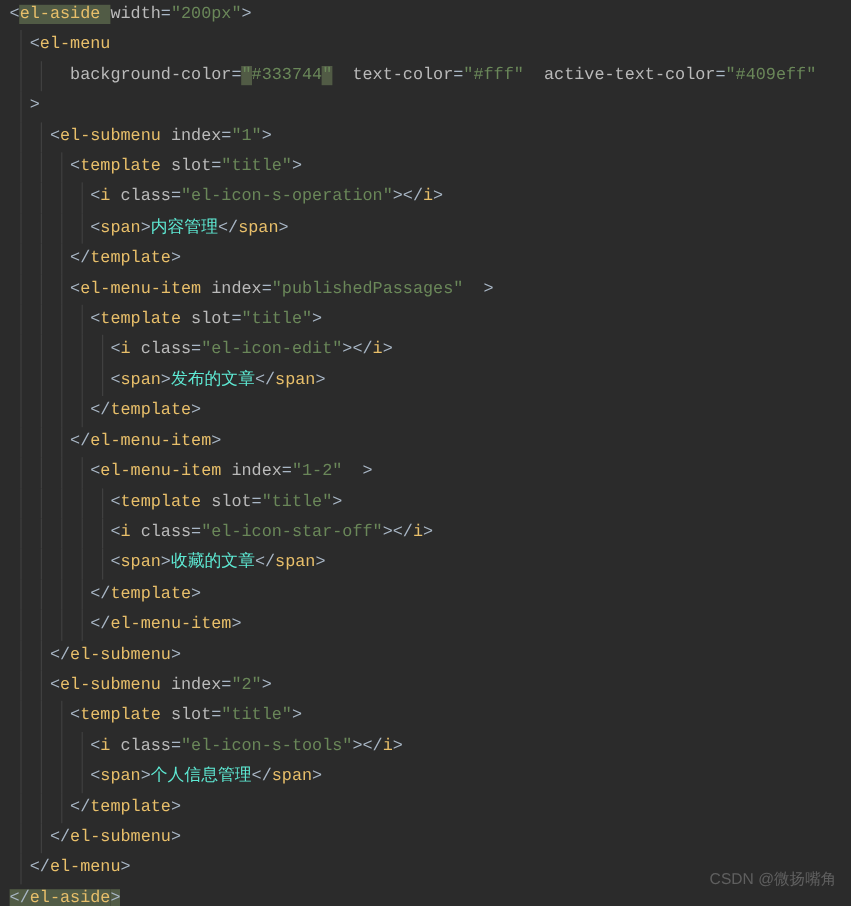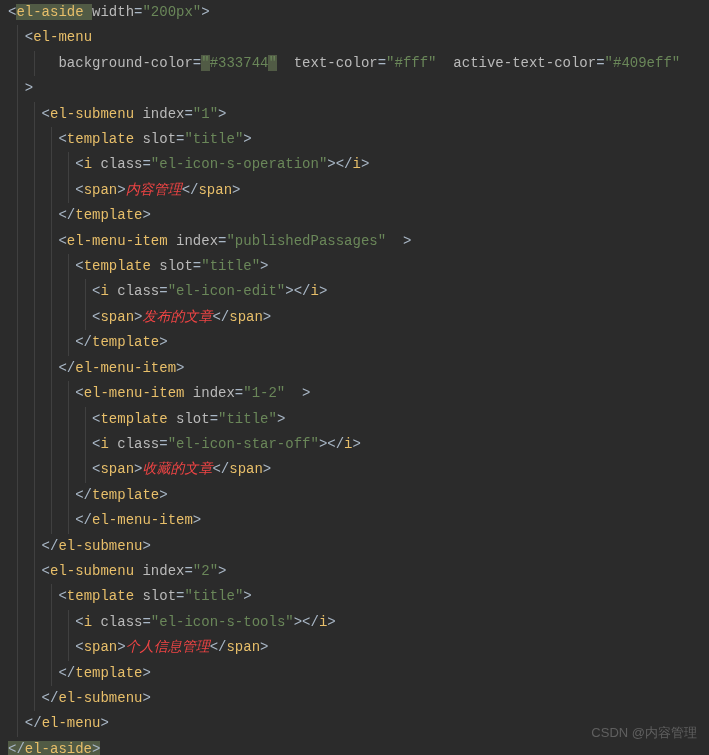--- a/index.html
+++ b/index.html
@@ -28,28 +28,28 @@
     width: 1px;
     background: #404040;
   }
   .hl-bg {
     background: #515b45;
   }
   .tag { color: #e8bf6a; }
   .attr { color: #bababa; }
   .str { color: #6a8759; }
   .punct { color: #a9b7c6; }
-  .text { color: #ef4444; font-style: italic; }
+  .text { color: #5eead4; }
   .watermark {
     position: absolute;
     bottom: 10px;
     right: 12px;
     color: #8a8a8a;
     opacity: 0.55;
     font-size: 13px;
     font-family: sans-serif;
   }
 </style>
 </head>
 <body>
 
 <div class="editor" id="editor"><div class="line"><span></span><span class="punct">&lt;</span><span class="tag hl-bg">el-aside </span><span class="attr">width</span><span class="punct">=</span><span class="str">"200px"</span><span class="punct">&gt;</span></div><div class="line"><span class="guide" style="left: 8.6px;"></span><span>  </span><span class="punct">&lt;</span><span class="tag">el-menu</span></div><div class="line"><span class="guide" style="left: 8.6px;"></span><span class="guide" style="left: 25.8px;"></span><span>      </span><span class="attr">background-color</span><span class="punct">=</span><span class="str hl-bg">"</span><span class="str">#333744</span><span class="str hl-bg">"</span><span class="text">  </span><span class="attr">text-color</span><span class="punct">=</span><span class="str">"#fff"</span><span class="text">  </span><span class="attr">active-text-color</span><span class="punct">=</span><span class="str">"#409eff"</span></div><div class="line"><span class="guide" style="left: 8.6px;"></span><span>  </span><span class="punct">&gt;</span></div><div class="line"><span class="guide" style="left: 8.6px;"></span><span class="guide" style="left: 25.8px;"></span><span>    </span><span class="punct">&lt;</span><span class="tag">el-submenu </span><span class="attr">index</span><span class="punct">=</span><span class="str">"1"</span><span class="punct">&gt;</span></div><div class="line"><span class="guide" style="left: 8.6px;"></span><span class="guide" style="left: 25.8px;"></span><span class="guide" style="left: 43px;"></span><span>      </span><span class="punct">&lt;</span><span class="tag">template </span><span class="attr">slot</span><span class="punct">=</span><span class="str">"title"</span><span class="punct">&gt;</span></div><div class="line"><span class="guide" style="left: 8.6px;"></span><span class="guide" style="left: 25.8px;"></span><span class="guide" style="left: 43px;"></span><span class="guide" style="left: 60.2px;"></span><span>        </span><span class="punct">&lt;</span><span class="tag">i </span><span class="attr">class</span><span class="punct">=</span><span class="str">"el-icon-s-operation"</span><span class="punct">&gt;&lt;/</span><span class="tag">i</span><span class="punct">&gt;</span></div><div class="line"><span class="guide" style="left: 8.6px;"></span><span class="guide" style="left: 25.8px;"></span><span class="guide" style="left: 43px;"></span><span class="guide" style="left: 60.2px;"></span><span>        </span><span class="punct">&lt;</span><span class="tag">span</span><span class="punct">&gt;</span><span class="text">内容管理</span><span class="punct">&lt;/</span><span class="tag">span</span><span class="punct">&gt;</span></div><div class="line"><span class="guide" style="left: 8.6px;"></span><span class="guide" style="left: 25.8px;"></span><span class="guide" style="left: 43px;"></span><span>      </span><span class="punct">&lt;/</span><span class="tag">template</span><span class="punct">&gt;</span></div><div class="line"><span class="guide" style="left: 8.6px;"></span><span class="guide" style="left: 25.8px;"></span><span class="guide" style="left: 43px;"></span><span>      </span><span class="punct">&lt;</span><span class="tag">el-menu-item </span><span class="attr">index</span><span class="punct">=</span><span class="str">"publishedPassages"</span><span class="punct">  &gt;</span></div><div class="line"><span class="guide" style="left: 8.6px;"></span><span class="guide" style="left: 25.8px;"></span><span class="guide" style="left: 43px;"></span><span class="guide" style="left: 60.2px;"></span><span>        </span><span class="punct">&lt;</span><span class="tag">template </span><span class="attr">slot</span><span class="punct">=</span><span class="str">"title"</span><span class="punct">&gt;</span></div><div class="line"><span class="guide" style="left: 8.6px;"></span><span class="guide" style="left: 25.8px;"></span><span class="guide" style="left: 43px;"></span><span class="guide" style="left: 60.2px;"></span><span class="guide" style="left: 77.4px;"></span><span>          </span><span class="punct">&lt;</span><span class="tag">i </span><span class="attr">class</span><span class="punct">=</span><span class="str">"el-icon-edit"</span><span class="punct">&gt;&lt;/</span><span class="tag">i</span><span class="punct">&gt;</span></div><div class="line"><span class="guide" style="left: 8.6px;"></span><span class="guide" style="left: 25.8px;"></span><span class="guide" style="left: 43px;"></span><span class="guide" style="left: 60.2px;"></span><span class="guide" style="left: 77.4px;"></span><span>          </span><span class="punct">&lt;</span><span class="tag">span</span><span class="punct">&gt;</span><span class="text">发布的文章</span><span class="punct">&lt;/</span><span class="tag">span</span><span class="punct">&gt;</span></div><div class="line"><span class="guide" style="left: 8.6px;"></span><span class="guide" style="left: 25.8px;"></span><span class="guide" style="left: 43px;"></span><span class="guide" style="left: 60.2px;"></span><span>        </span><span class="punct">&lt;/</span><span class="tag">template</span><span class="punct">&gt;</span></div><div class="line"><span class="guide" style="left: 8.6px;"></span><span class="guide" style="left: 25.8px;"></span><span class="guide" style="left: 43px;"></span><span>      </span><span class="punct">&lt;/</span><span class="tag">el-menu-item</span><span class="punct">&gt;</span></div><div class="line"><span class="guide" style="left: 8.6px;"></span><span class="guide" style="left: 25.8px;"></span><span class="guide" style="left: 43px;"></span><span class="guide" style="left: 60.2px;"></span><span>        </span><span class="punct">&lt;</span><span class="tag">el-menu-item </span><span class="attr">index</span><span class="punct">=</span><span class="str">"1-2"</span><span class="punct">  &gt;</span></div><div class="line"><span class="guide" style="left: 8.6px;"></span><span class="guide" style="left: 25.8px;"></span><span class="guide" style="left: 43px;"></span><span class="guide" style="left: 60.2px;"></span><span class="guide" style="left: 77.4px;"></span><span>          </span><span class="punct">&lt;</span><span class="tag">template </span><span class="attr">slot</span><span class="punct">=</span><span class="str">"title"</span><span class="punct">&gt;</span></div><div class="line"><span class="guide" style="left: 8.6px;"></span><span class="guide" style="left: 25.8px;"></span><span class="guide" style="left: 43px;"></span><span class="guide" style="left: 60.2px;"></span><span class="guide" style="left: 77.4px;"></span><span>          </span><span class="punct">&lt;</span><span class="tag">i </span><span class="attr">class</span><span class="punct">=</span><span class="str">"el-icon-star-off"</span><span class="punct">&gt;&lt;/</span><span class="tag">i</span><span class="punct">&gt;</span></div><div class="line"><span class="guide" style="left: 8.6px;"></span><span class="guide" style="left: 25.8px;"></span><span class="guide" style="left: 43px;"></span><span class="guide" style="left: 60.2px;"></span><span class="guide" style="left: 77.4px;"></span><span>          </span><span class="punct">&lt;</span><span class="tag">span</span><span class="punct">&gt;</span><span class="text">收藏的文章</span><span class="punct">&lt;/</span><span class="tag">span</span><span class="punct">&gt;</span></div><div class="line"><span class="guide" style="left: 8.6px;"></span><span class="guide" style="left: 25.8px;"></span><span class="guide" style="left: 43px;"></span><span class="guide" style="left: 60.2px;"></span><span>        </span><span class="punct">&lt;/</span><span class="tag">template</span><span class="punct">&gt;</span></div><div class="line"><span class="guide" style="left: 8.6px;"></span><span class="guide" style="left: 25.8px;"></span><span class="guide" style="left: 43px;"></span><span class="guide" style="left: 60.2px;"></span><span>        </span><span class="punct">&lt;/</span><span class="tag">el-menu-item</span><span class="punct">&gt;</span></div><div class="line"><span class="guide" style="left: 8.6px;"></span><span class="guide" style="left: 25.8px;"></span><span>    </span><span class="punct">&lt;/</span><span class="tag">el-submenu</span><span class="punct">&gt;</span></div><div class="line"><span class="guide" style="left: 8.6px;"></span><span class="guide" style="left: 25.8px;"></span><span>    </span><span class="punct">&lt;</span><span class="tag">el-submenu </span><span class="attr">index</span><span class="punct">=</span><span class="str">"2"</span><span class="punct">&gt;</span></div><div class="line"><span class="guide" style="left: 8.6px;"></span><span class="guide" style="left: 25.8px;"></span><span class="guide" style="left: 43px;"></span><span>      </span><span class="punct">&lt;</span><span class="tag">template </span><span class="attr">slot</span><span class="punct">=</span><span class="str">"title"</span><span class="punct">&gt;</span></div><div class="line"><span class="guide" style="left: 8.6px;"></span><span class="guide" style="left: 25.8px;"></span><span class="guide" style="left: 43px;"></span><span class="guide" style="left: 60.2px;"></span><span>        </span><span class="punct">&lt;</span><span class="tag">i </span><span class="attr">class</span><span class="punct">=</span><span class="str">"el-icon-s-tools"</span><span class="punct">&gt;&lt;/</span><span class="tag">i</span><span class="punct">&gt;</span></div><div class="line"><span class="guide" style="left: 8.6px;"></span><span class="guide" style="left: 25.8px;"></span><span class="guide" style="left: 43px;"></span><span class="guide" style="left: 60.2px;"></span><span>        </span><span class="punct">&lt;</span><span class="tag">span</span><span class="punct">&gt;</span><span class="text">个人信息管理</span><span class="punct">&lt;/</span><span class="tag">span</span><span class="punct">&gt;</span></div><div class="line"><span class="guide" style="left: 8.6px;"></span><span class="guide" style="left: 25.8px;"></span><span class="guide" style="left: 43px;"></span><span>      </span><span class="punct">&lt;/</span><span class="tag">template</span><span class="punct">&gt;</span></div><div class="line"><span class="guide" style="left: 8.6px;"></span><span class="guide" style="left: 25.8px;"></span><span>    </span><span class="punct">&lt;/</span><span class="tag">el-submenu</span><span class="punct">&gt;</span></div><div class="line"><span class="guide" style="left: 8.6px;"></span><span>  </span><span class="punct">&lt;/</span><span class="tag">el-menu</span><span class="punct">&gt;</span></div><div class="line"><span></span><span class="punct hl-bg">&lt;/</span><span class="tag hl-bg">el-aside</span><span class="punct hl-bg">&gt;</span></div></div>
-<div class="watermark">CSDN @内容管理</div>
+<div class="watermark">CSDN @微扬嘴角</div>
 
 </body></html>

